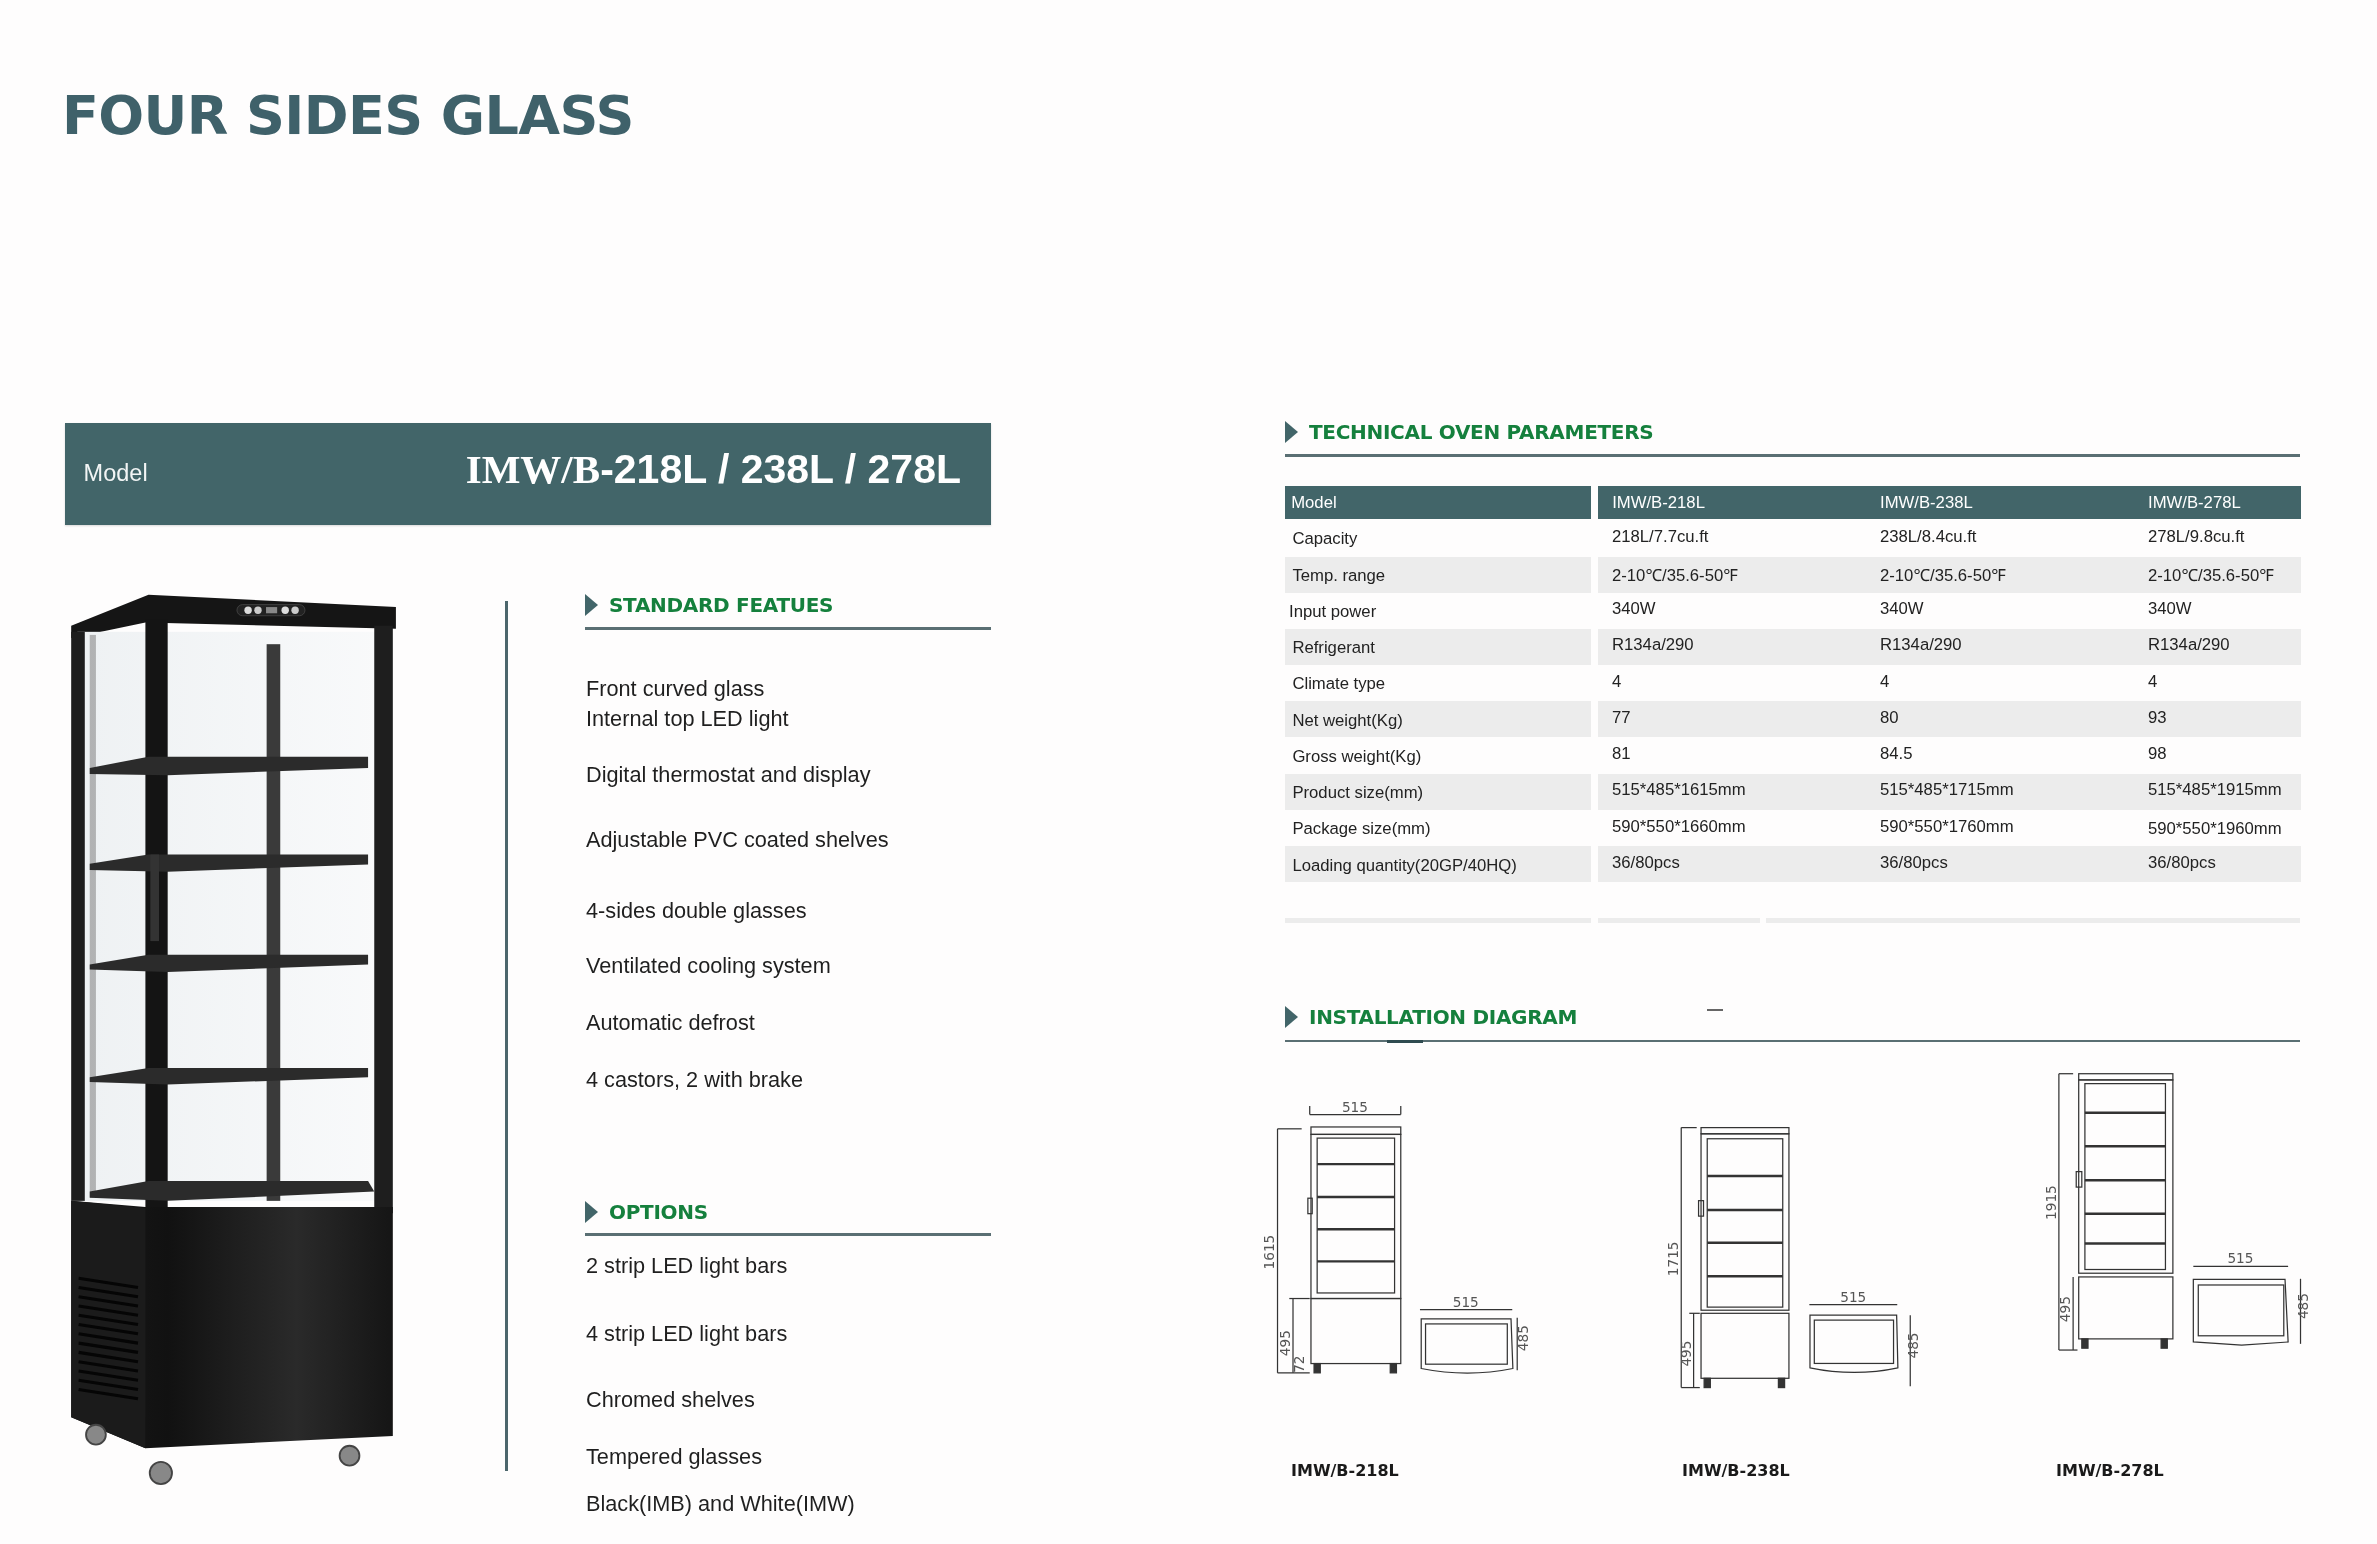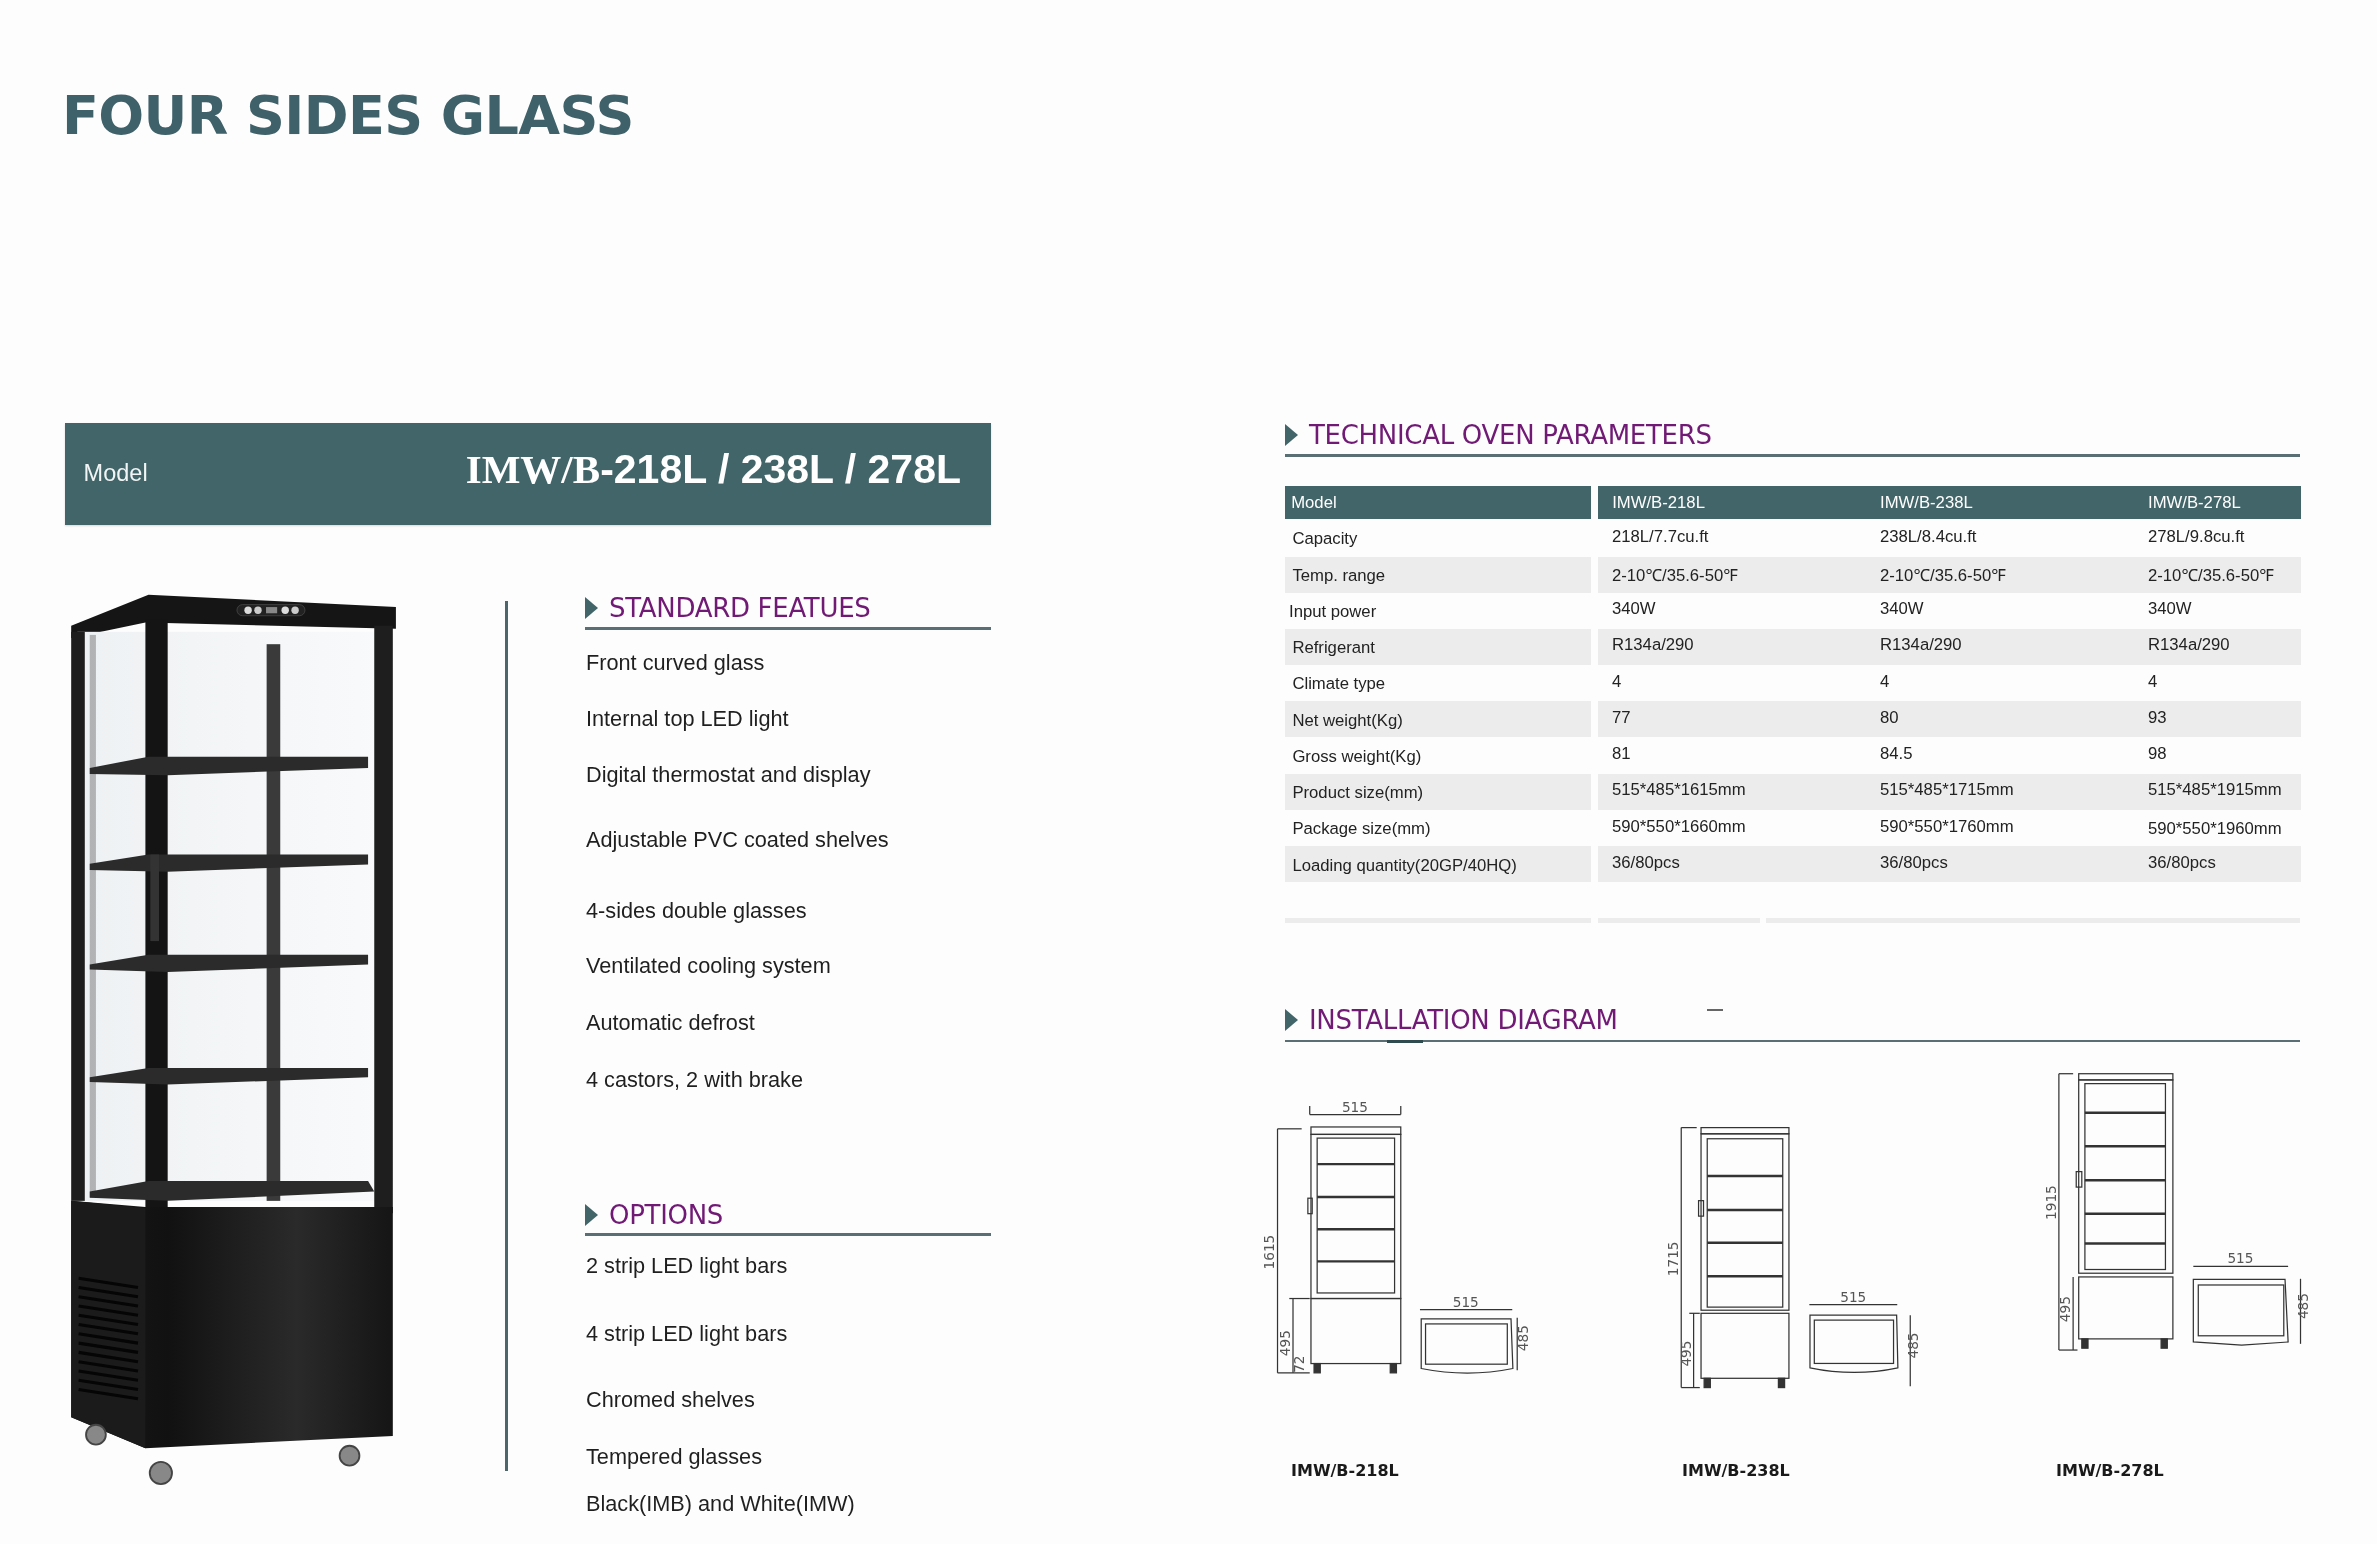--- a/index.html
+++ b/index.html
@@ -26,21 +26,21 @@
   
   .product { left:65px; top:582px; width:334px; height:913px; }
 
   
   .vdiv { left:505px; top:601px; width:3.1px; height:870px; background:#4c666c; }
 
   
   .sec-head { display:flex; align-items:center; white-space:nowrap; }
   .sec-head .tri { width:0; height:0; border-top:11px solid transparent; border-bottom:11px solid transparent;
     border-left:13.6px solid #426569; margin-right:11px; }
-  .sec-head .txt { font-family:"DejaVu Sans", sans-serif; font-size:26px; color:#701a75; letter-spacing:-0.3px; }
+  .sec-head .txt { font-family:"DejaVu Sans", sans-serif; font-size:20px; color:#15803d; letter-spacing:-0.3px;font-weight:bold; }
   .hline { height:2.5px; background:#5a6f73; }
 
   .feat { position:absolute; left:586px; font-size:21.7px; color:#1f1f1f; white-space:nowrap; }
 
   
   .tbl-hdr { height:33px; background:#426569; color:#fff; font-size:16.7px; display:flex; align-items:center; }
   .cell-txt { position:absolute; font-size:16.7px; color:#222; white-space:nowrap; }
   .row-bg { position:absolute; height:36px; }
   .row-bg.shade { background:#ececec; }
 
@@ -128,21 +128,21 @@
 </div>
 
 <div class="abs vdiv"></div>
 
 <div class="abs sec-head" style="left:585px; top:593px;">
   <span class="tri"></span>
   <span class="txt">STANDARD FEATUES</span>
 </div>
 <div class="abs hline" style="left:585px; top:627px; width:406px;"></div>
 
-<div class="feat" style="top:650px;">Front curved glass</div>
+<div class="feat" style="top:676px;">Front curved glass</div>
 <div class="feat" style="top:706px;">Internal top LED light</div>
 <div class="feat" style="top:762px;text-align:right;">Digital thermostat and display</div>
 <div class="feat" style="top:827px;">Adjustable PVC coated shelves</div>
 <div class="feat" style="top:898px;">4-sides double glasses</div>
 <div class="feat" style="top:953px;">Ventilated cooling system</div>
 <div class="feat" style="top:1010px;">Automatic defrost</div>
 <div class="feat" style="top:1067px;">4 castors, 2 with brake</div>
 
 <div class="abs sec-head" style="left:585px; top:1200px;">
   <span class="tri"></span>

